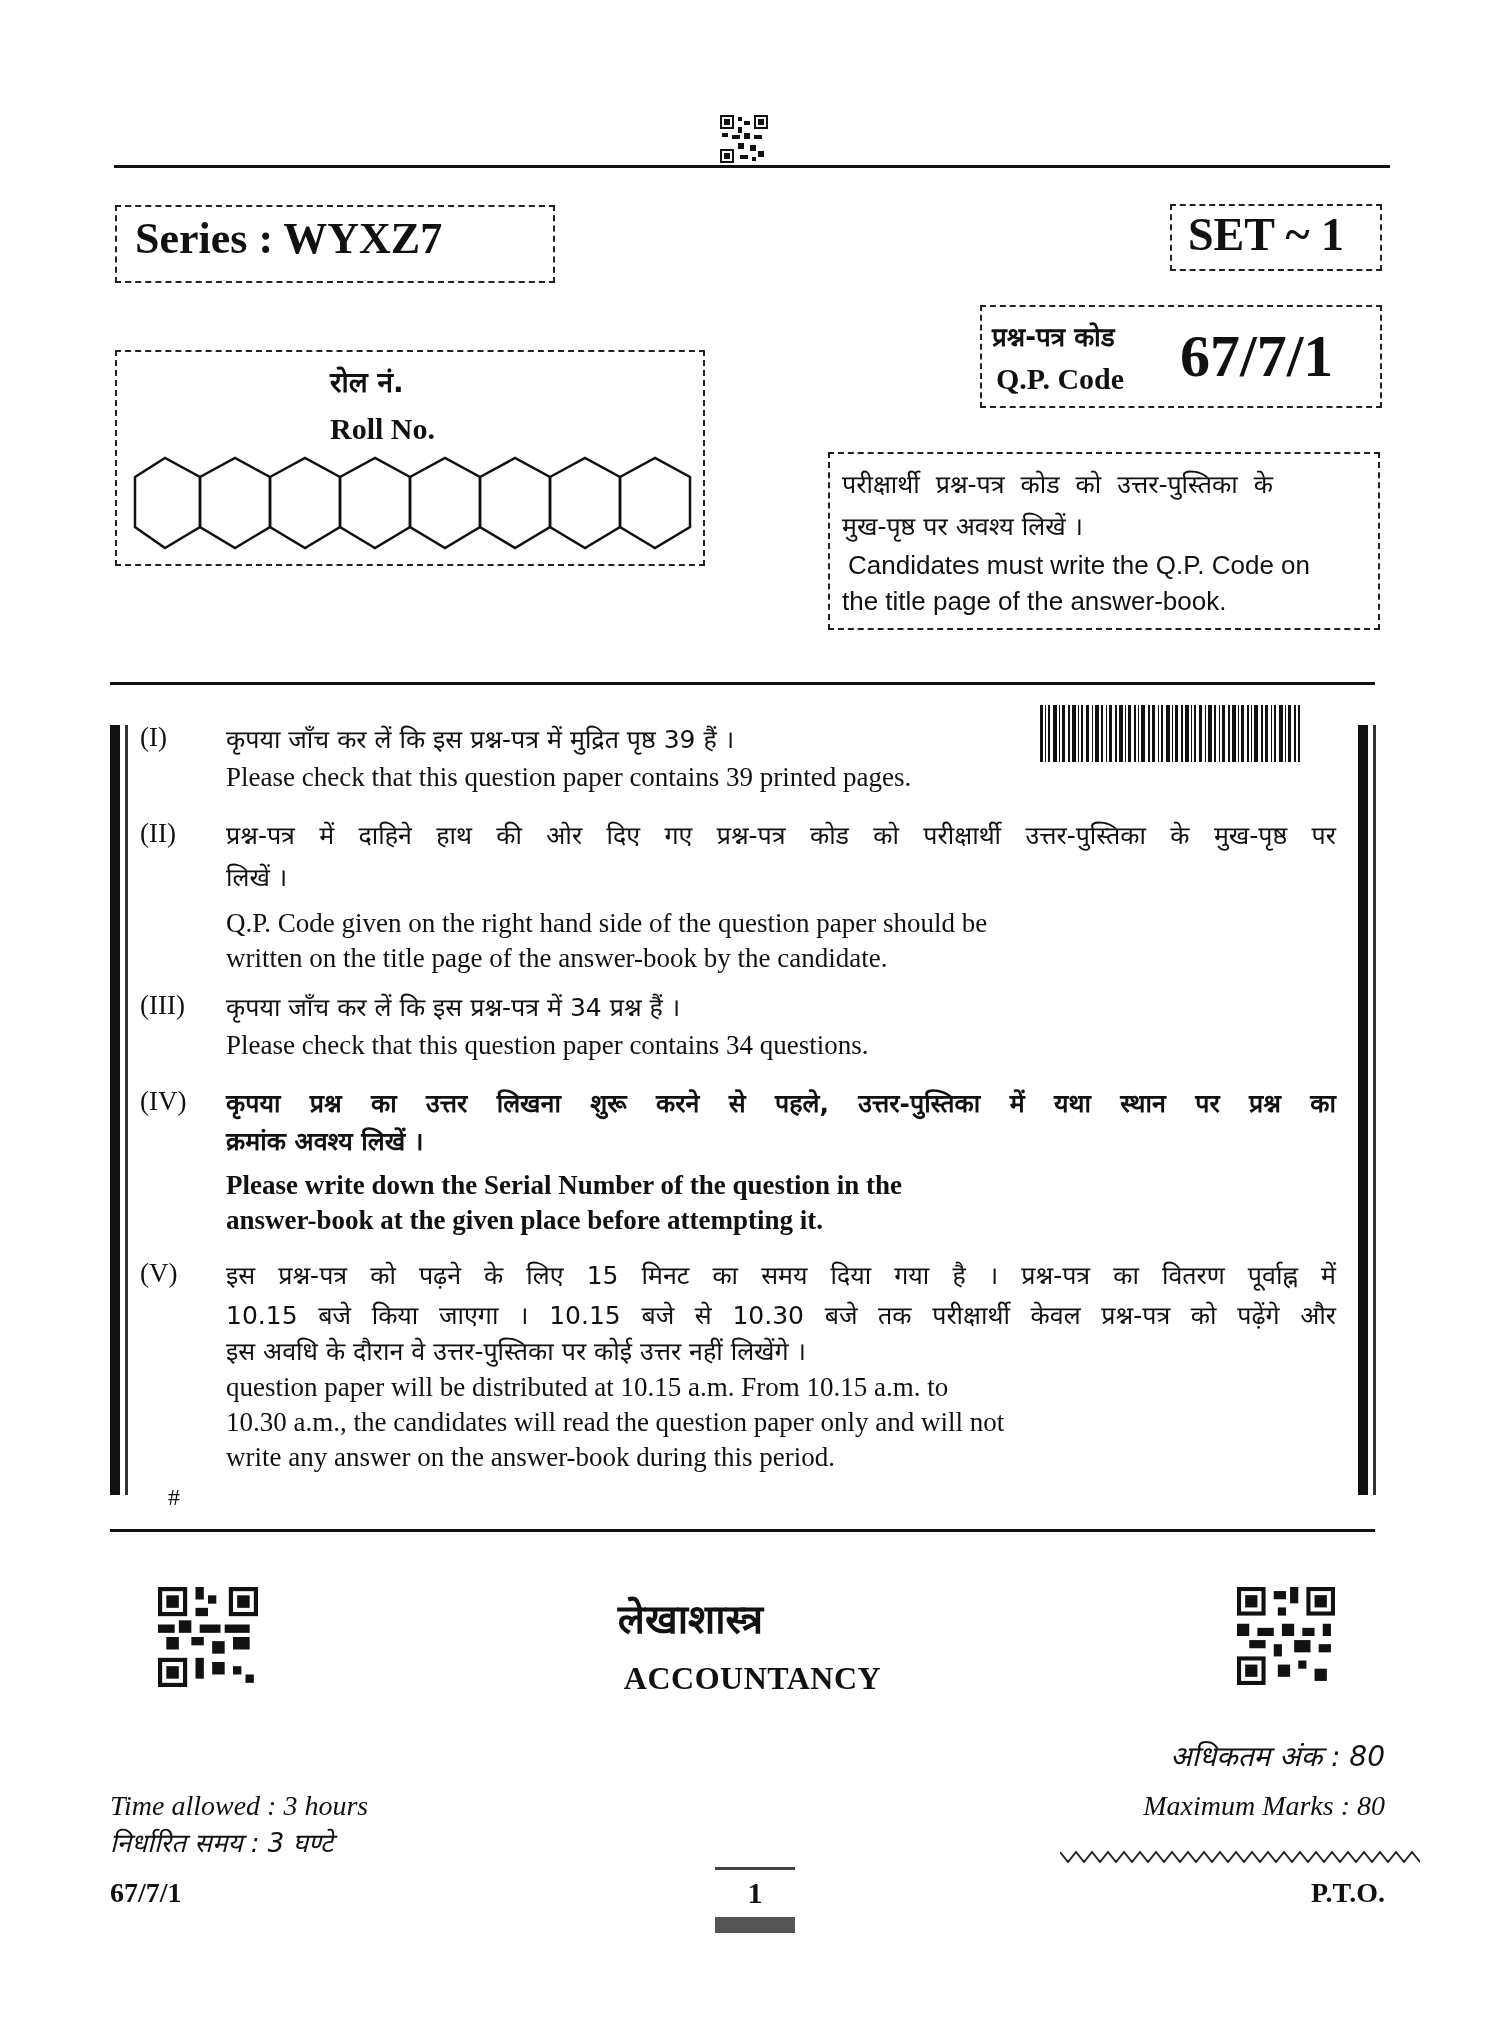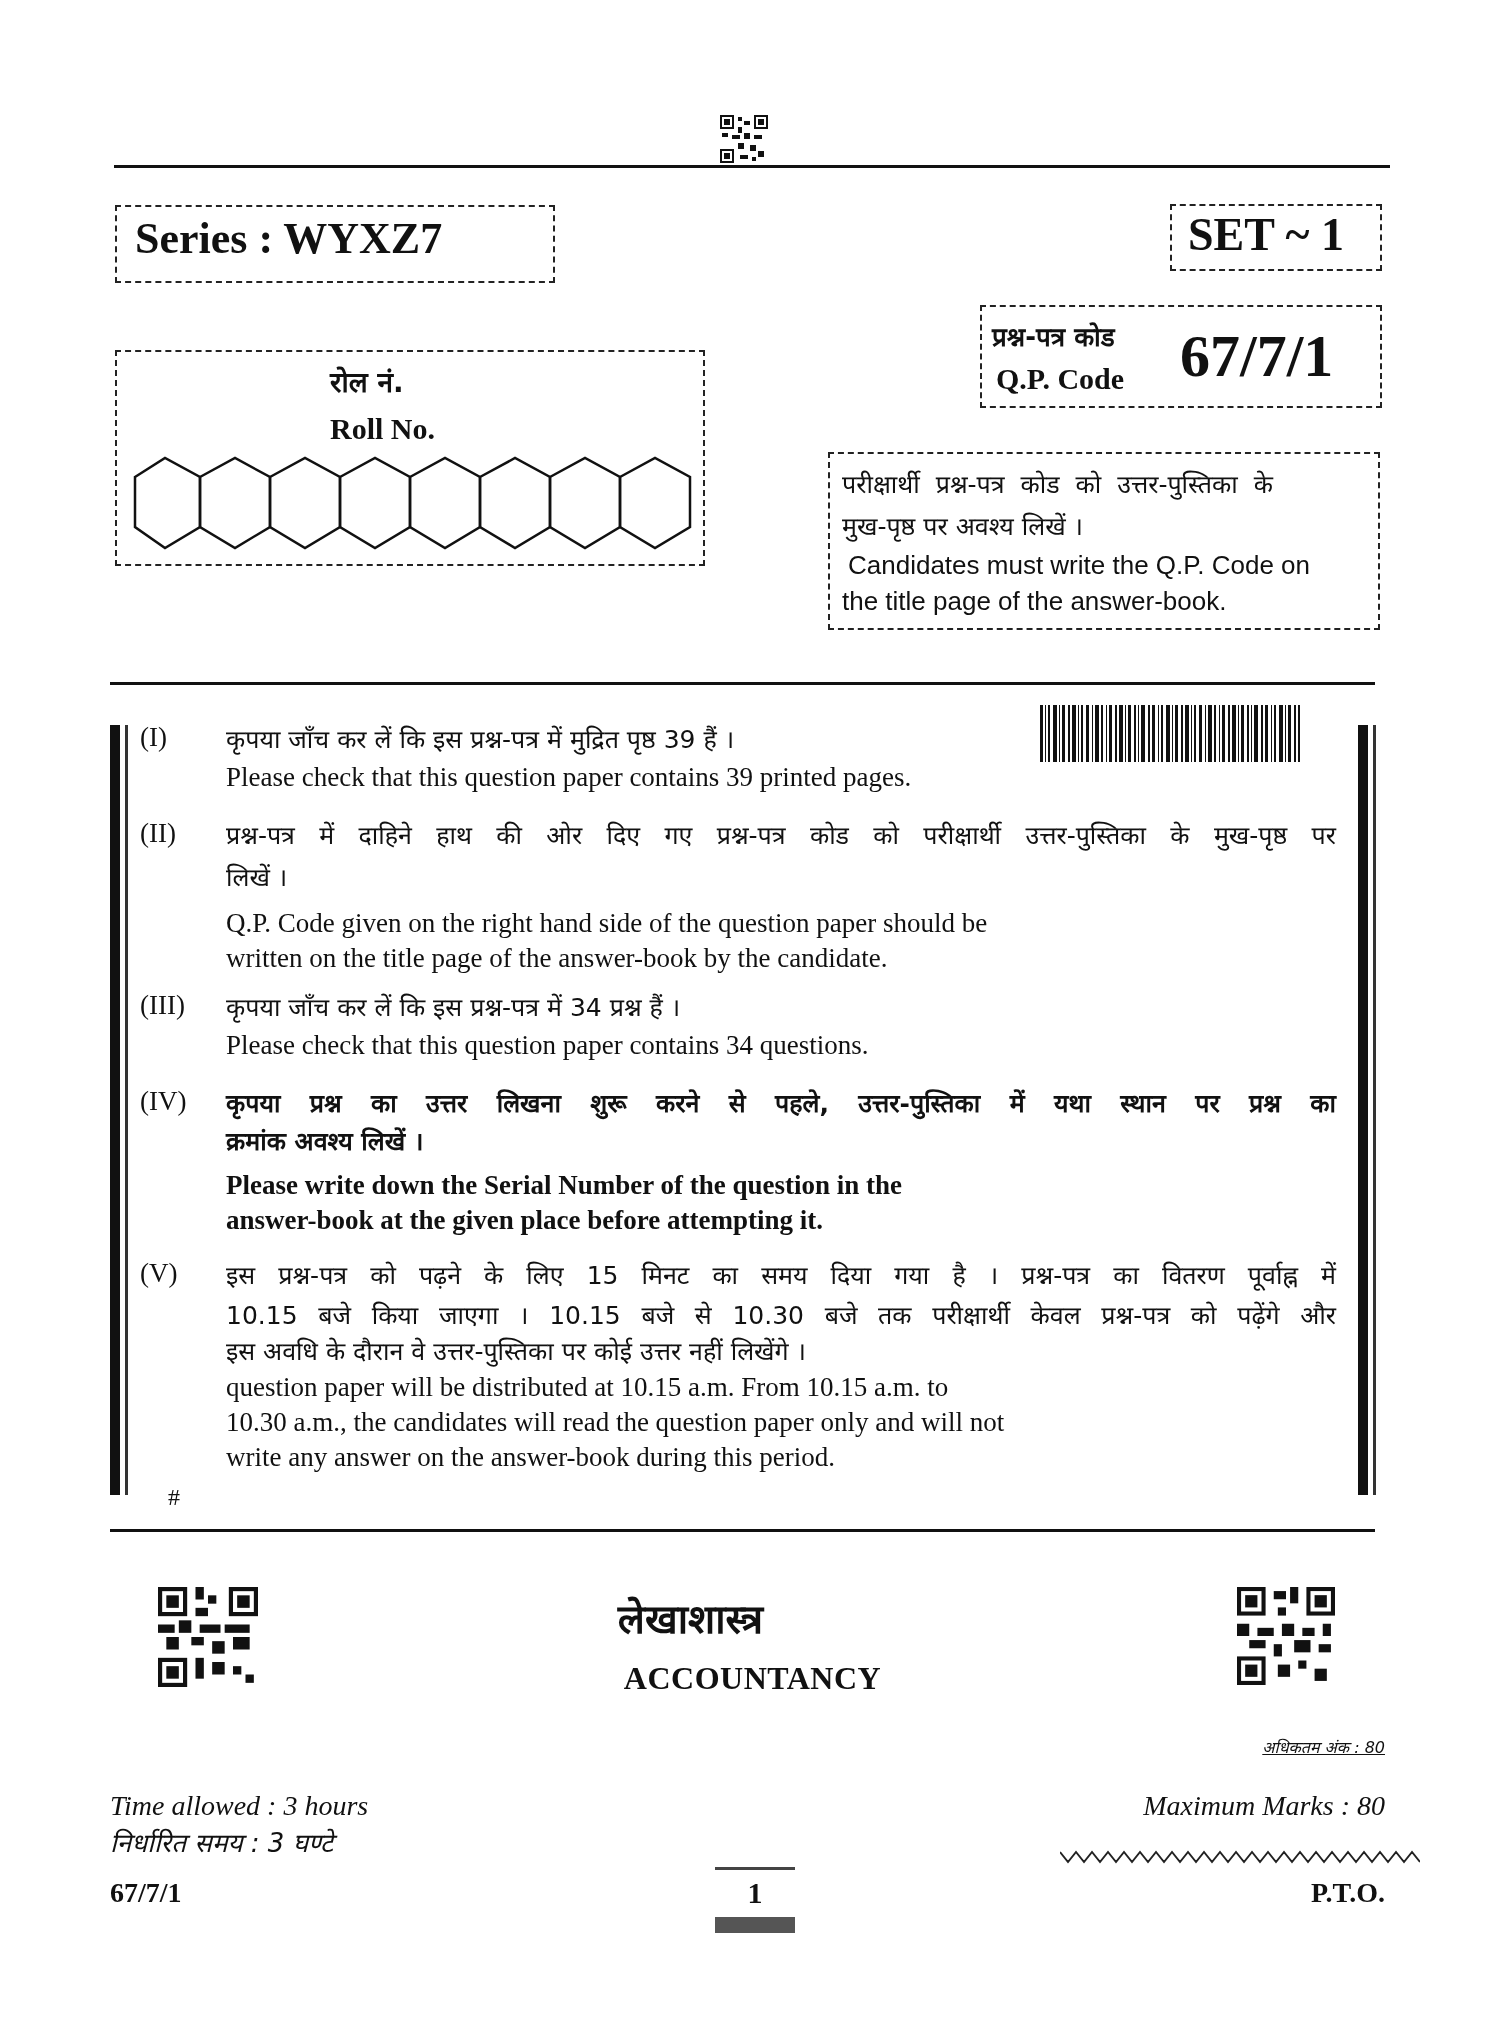--- a/index.html
+++ b/index.html
@@ -270,21 +270,21 @@
   <rect x="10" y="19" width="3" height="3" fill="#111"></rect>
     <rect x="15" y="18" width="2" height="2" fill="#111"></rect>
     <rect x="19" y="20" width="3" height="3" fill="#111"></rect>
 </svg>
 
 <div class="abs hi" id="subject-hi" style="left:0;width:1381px;text-align:center;top:1590px;">लेखाशास्त्र</div>
 <div class="abs serif" id="subject-en" style="left:0;width:1505px;text-align:center;top:1660px;">ACCOUNTANCY</div>
 
 <div class="meta hi" style="left:110px;top:1824px;font-size:26px;">निर्धारित समय : 3 घण्टे</div>
 <div class="meta serif" style="left:110px;top:1790px;">Time allowed : 3 hours</div>
-<div class="meta hi" style="right:120px;top:1736px;font-size:16px;text-align:right;text-decoration:underline;">अधिकतम अंक : 80</div>
+<div class="meta hi" style="right:120px;top:1736px;font-size:28px;text-align:right;">अधिकतम अंक : 80</div>
 <div class="meta serif" style="right:120px;top:1790px;text-align:right;">Maximum Marks : 80</div>
 
 <svg class="abs" style="left:1060px;top:1848px;" width="360" height="18" viewBox="0 0 360 18">
   <polyline fill="none" stroke="#222" stroke-width="2" points="0,4 8,14 16,4 24,14 32,4 40,14 48,4 56,14 64,4 72,14 80,4 88,14 96,4 104,14 112,4 120,14 128,4 136,14 144,4 152,14 160,4 168,14 176,4 184,14 192,4 200,14 208,4 216,14 224,4 232,14 240,4 248,14 256,4 264,14 272,4 280,14 288,4 296,14 304,4 312,14 320,4 328,14 336,4 344,14 352,4 360,14"></polyline>
 </svg>
 
 <div class="footer-txt serif" style="left:110px;top:1877px;">67/7/1</div>
 <div class="abs" style="left:715px;top:1867px;width:80px;height:3px;background:#444;"></div>
 <div class="abs serif bold" style="left:715px;width:80px;text-align:center;top:1876px;font-size:30px;font-weight:bold;">1</div>
 <div class="abs" style="left:715px;top:1917px;width:80px;height:16px;background:#555;"></div>

